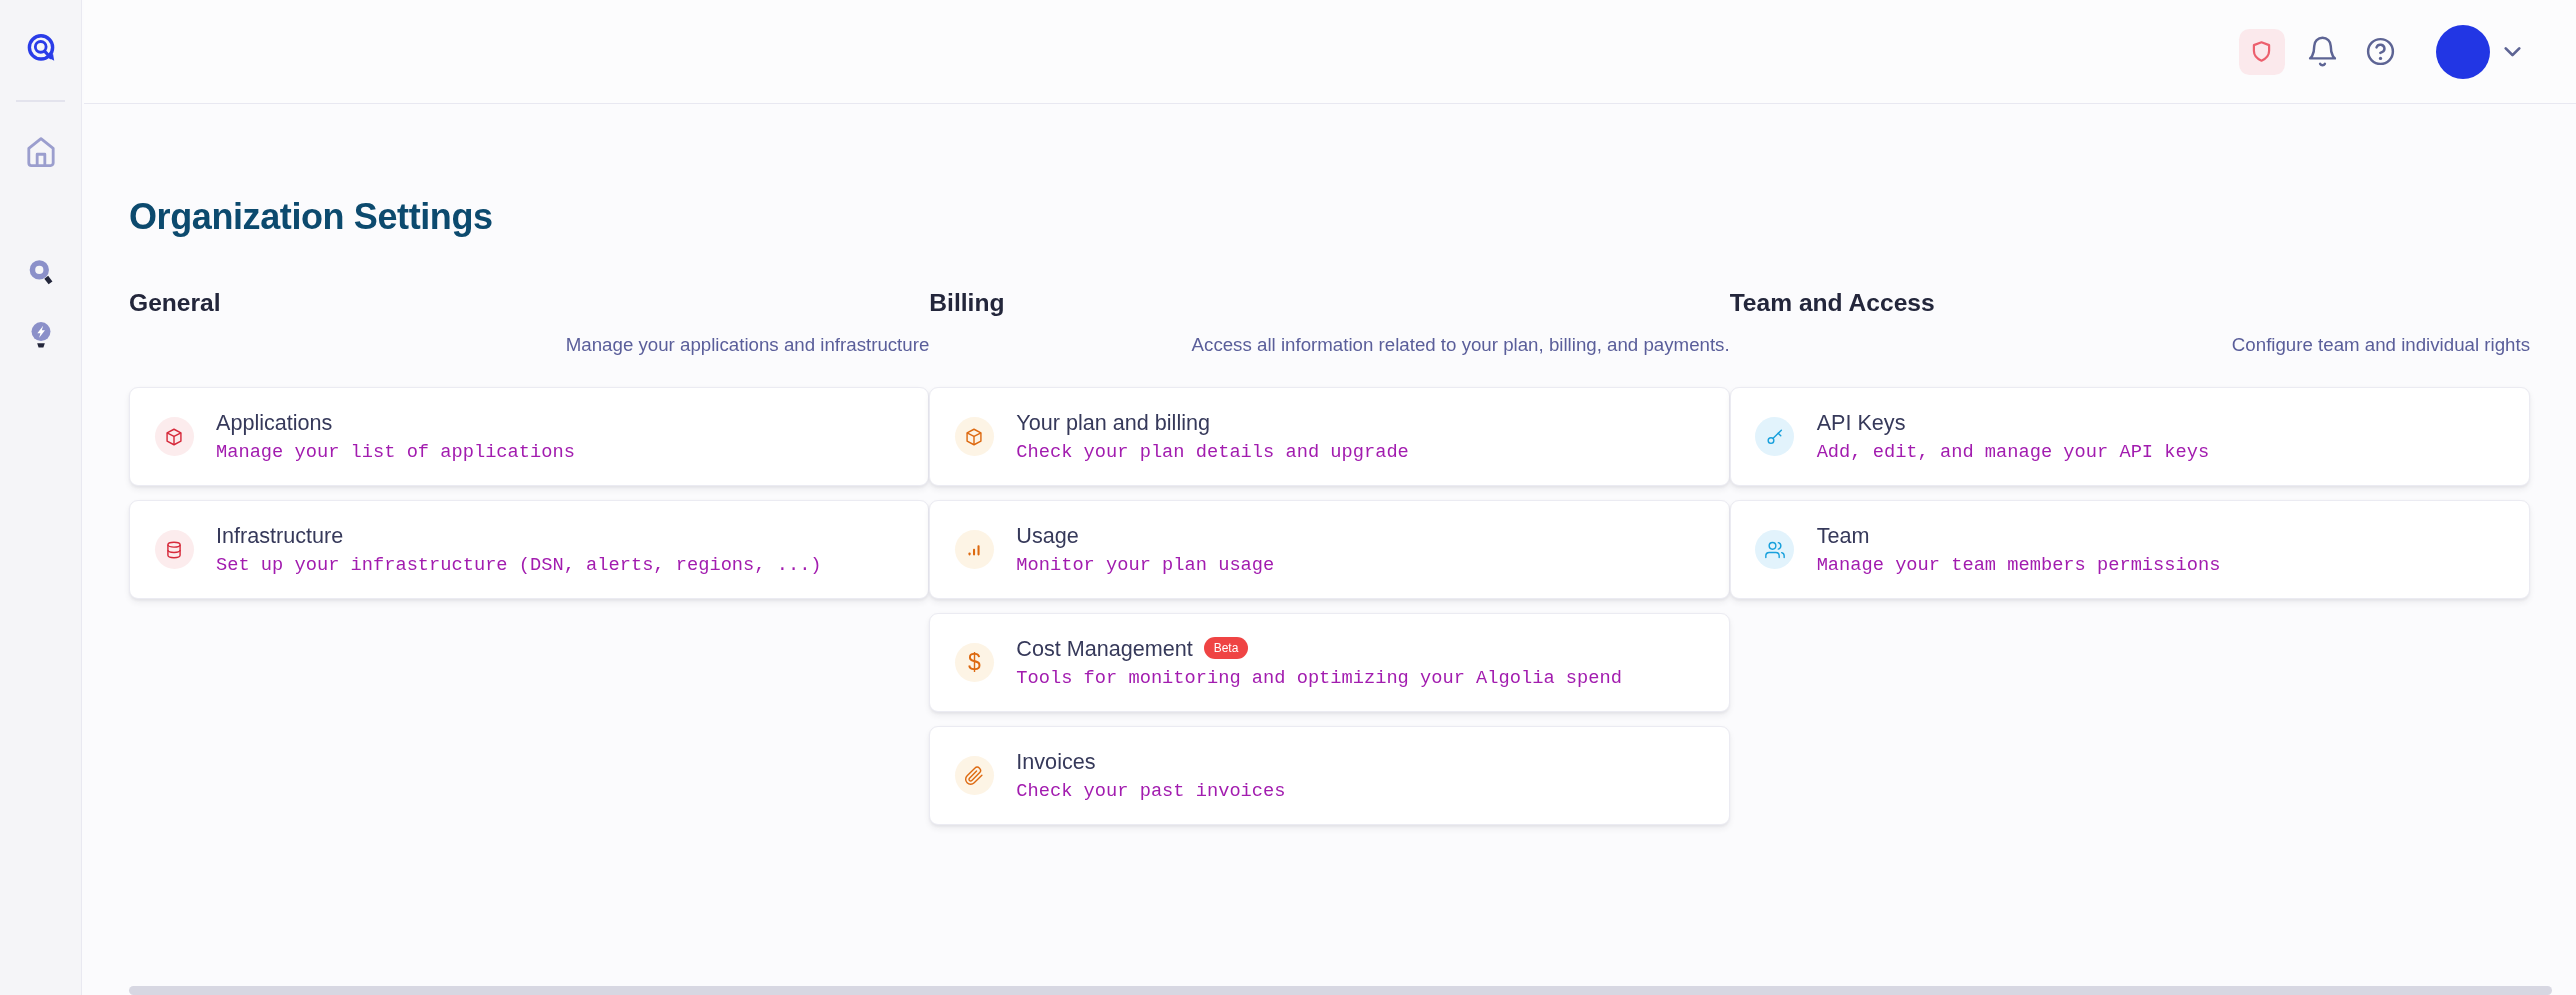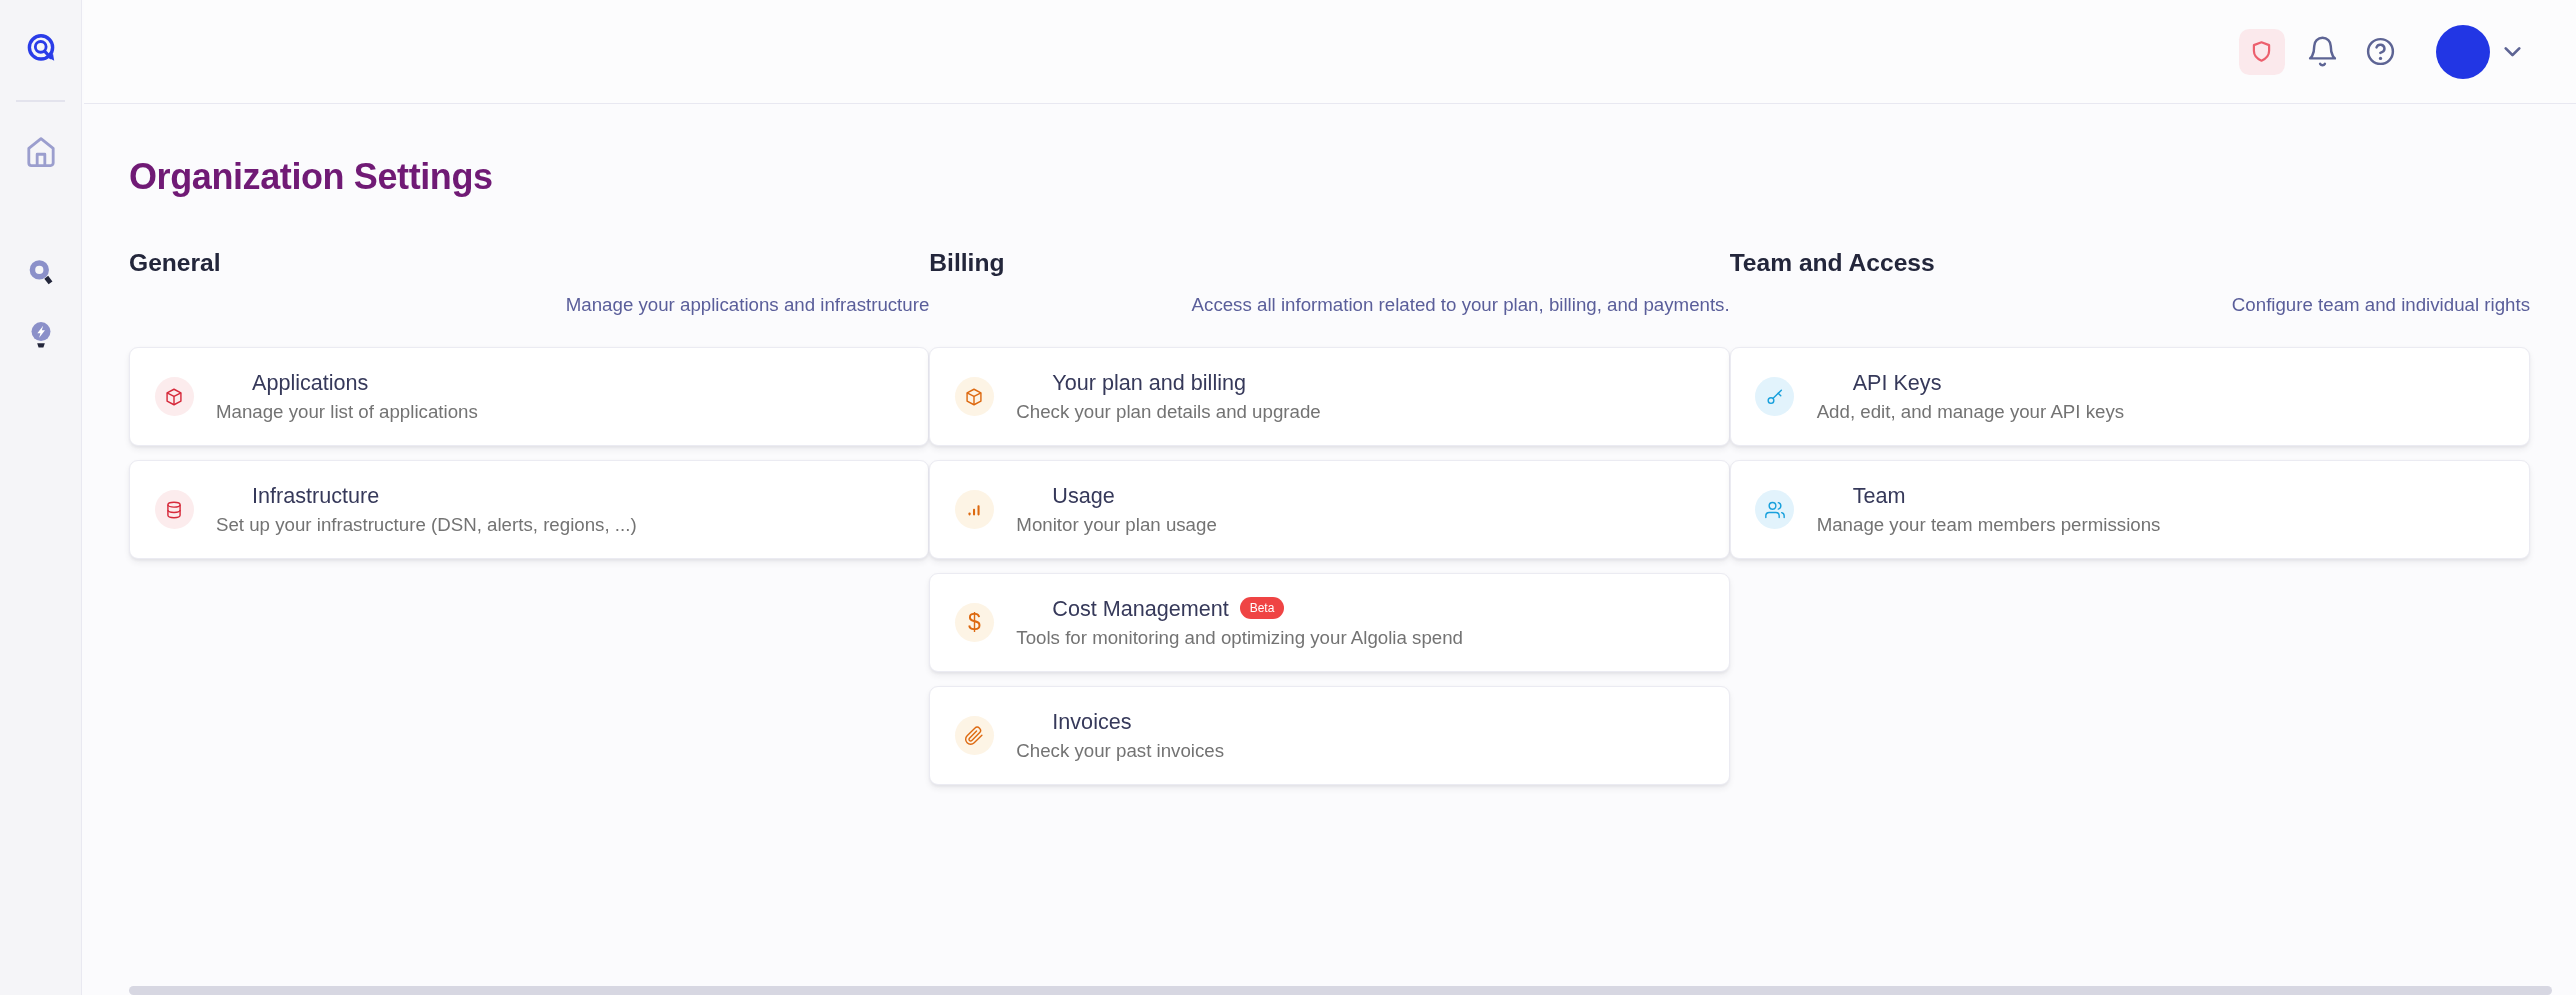--- a/index.html
+++ b/index.html
@@ -43,23 +43,23 @@
     width:54px; height:54px; border-radius:50%; background:#2236e4;
     margin-right:10.4px; cursor:pointer; flex:none;
   }
 
   
   .content {
     position:absolute; left:84px; top:104px; right:0; bottom:0;
     padding:0 46px 0 45px;
   }
   .page-title {
-    margin-top:52px;
+    margin-top:92px;
     font-size:36px; line-height:42px; font-weight:700;
-    letter-spacing:-0.4px; color:#701a75;
+    letter-spacing:-0.4px; color:#0c4a6e;
   }
   .grid {
     display:grid; grid-template-columns:repeat(3,1fr); 
     margin-top:50px; align-items:start;
   }
   .section-title { font-size:24.6px; line-height:30px; font-weight:700; color:#23263b; }
   .section-sub   { margin-top:15px; font-size:18.7px; line-height:24px; color:#5a5e9a;text-align:right; }
   .cards { margin-top:30px; display:flex; flex-direction:column; gap:14px; }
   .card {
     height:99px; background:#ffffff;
@@ -70,26 +70,26 @@
   }
   .icon-circle {
     width:39px; height:39px; border-radius:50%; flex:none;
     display:flex; align-items:center; justify-content:center;
   }
   .accent-red    { background:#fceced; color:#d6293a; }
   .accent-orange { background:#fdf4e5; color:#dd6910; }
   .accent-blue   { background:#e2f3fc; color:#18a0dc; }
   .card-text { display:flex; flex-direction:column; gap:4.5px; min-width:0; }
   .title-row { display:flex; align-items:center; gap:11.2px; }
-  .card-title { font-size:21.6px; line-height:27px; color:#36395a;margin-left:36px; }
+  .card-title { font-size:21.6px; line-height:27px; color:#36395a; }
   .badge {
     background:#ef4444; color:#ffffff;
     font-size:12px; line-height:21px; padding:0.7px 9.7px; border-radius:11.2px;
   }
-  .card-sub { font-size:18.7px; line-height:24px; color:#737373; }
+  .card-sub { font-size:18.7px; line-height:24px; color:#a21caf;font-family:Liberation Mono, monospace; }
   .dollar-glyph { font-size:23px; line-height:1; color:currentColor; }
 
   
   .hscrollbar {
     position:absolute; left:129px; bottom:0; width:2423px; height:9px;
     background:#d7d7e2; border-radius:5.2px; cursor:pointer;
   }
 
   svg { display:block; }
 </style>

